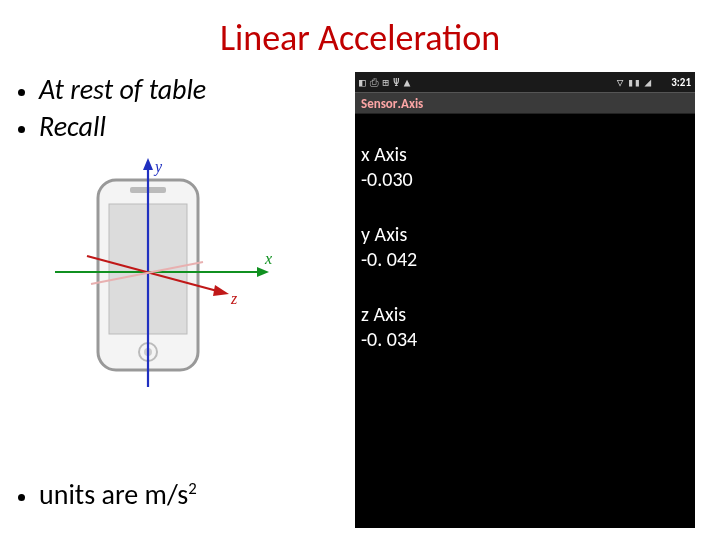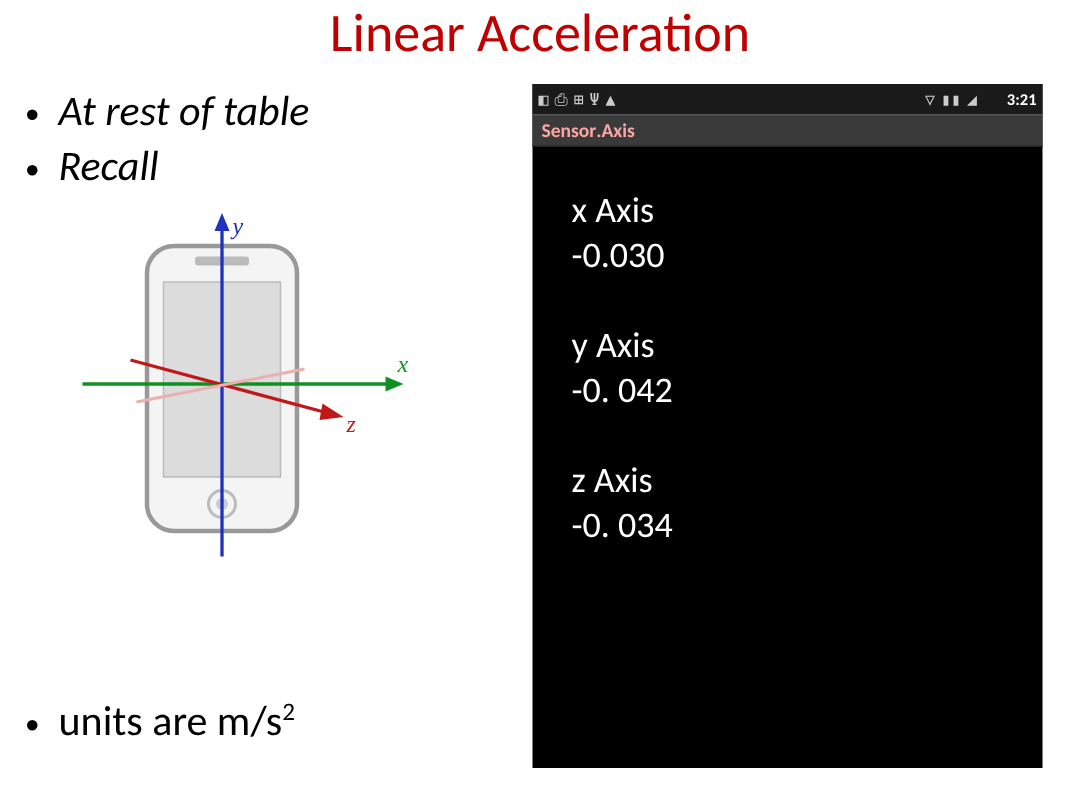--- a/index.html
+++ b/index.html
@@ -8,21 +8,21 @@
     height: 540px;
     background: #fff;
     font-family: Calibri, Arial, sans-serif;
     position: relative;
     overflow: hidden;
   }
   .title {
     text-align: center;
     font-size: 36px;
     color: #c00000;
-    padding-top: 0;
+    padding-top: 16px;
     font-weight: 400;
   }
   .content {
     display: flex;
     margin-top: 12px;
   }
   .left {
     width: 355px;
     padding-left: 18px;
     color: #000;
@@ -36,21 +36,21 @@
   }
   .diagram-wrap {
     margin-top: 8px;
     margin-left: 25px;
     width: 240px;
     height: 250px;
     position: relative;
   }
   .bottom-bullet {
     position: absolute;
-    bottom: 42px;
+    bottom: 28px;
     left: 18px;
     font-size: 28px;
     display:flex;
     align-items:baseline;
   }
   .bottom-bullet .dot {
     display:inline-block; width:7px; height:7px; background:#000; border-radius:50%;
     margin-right:14px; position:relative; top:-3px;
   }
   .right {
@@ -78,22 +78,22 @@
     border-top: 1px solid #555;
     border-bottom: 1px solid #222;
     color: #fca5a5;
     font-size: 13px;
     padding-left: 6px;
     display:flex;
     align-items:center;
     font-weight:bold;
   }
   .readings {
-    padding: 28px 22px 0 26px;
-    font-size: 24px;
+    padding: 28px 22px 0 6px;
+    font-size: 20px;
     color: #fff;
     font-family: Calibri, Arial, sans-serif;
   }
   .reading-block { margin-bottom: 30px; line-height:1.25; }
   .reading-label { }
   .reading-value { }
   .si-icon { font-family: monospace; font-size:11px; }
   sup { font-size: 0.6em; }
 </style>
 </head>

